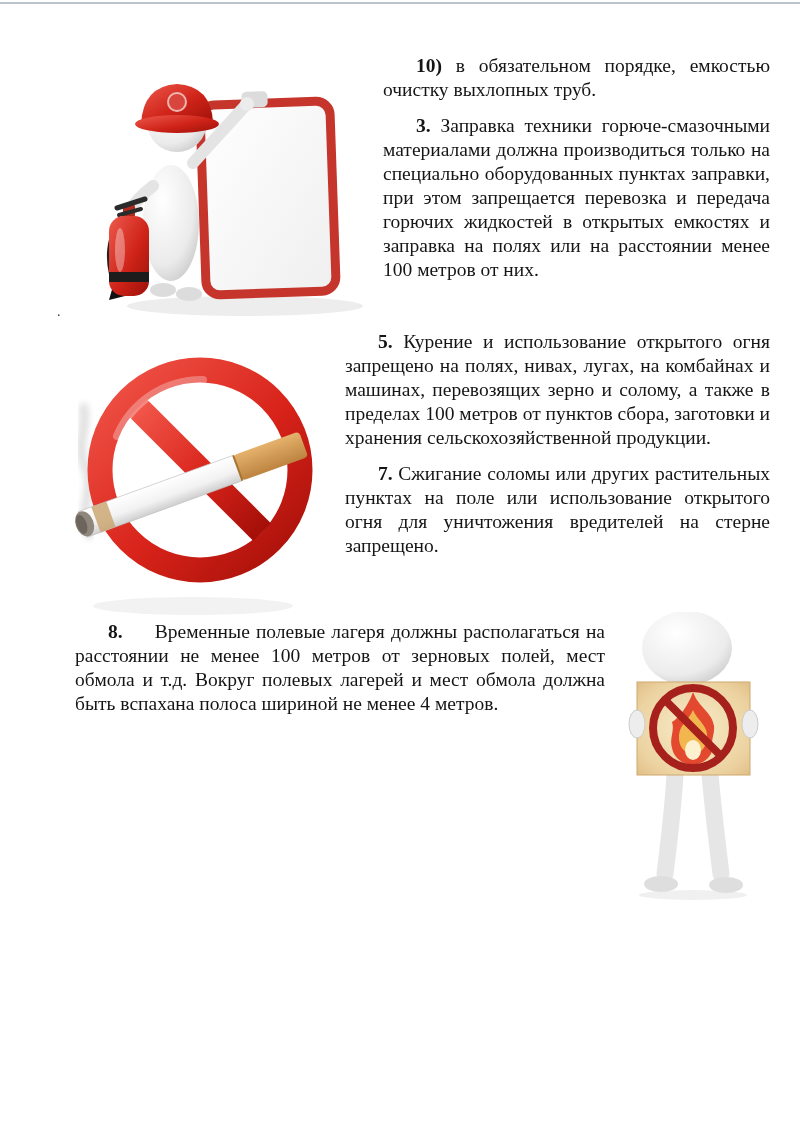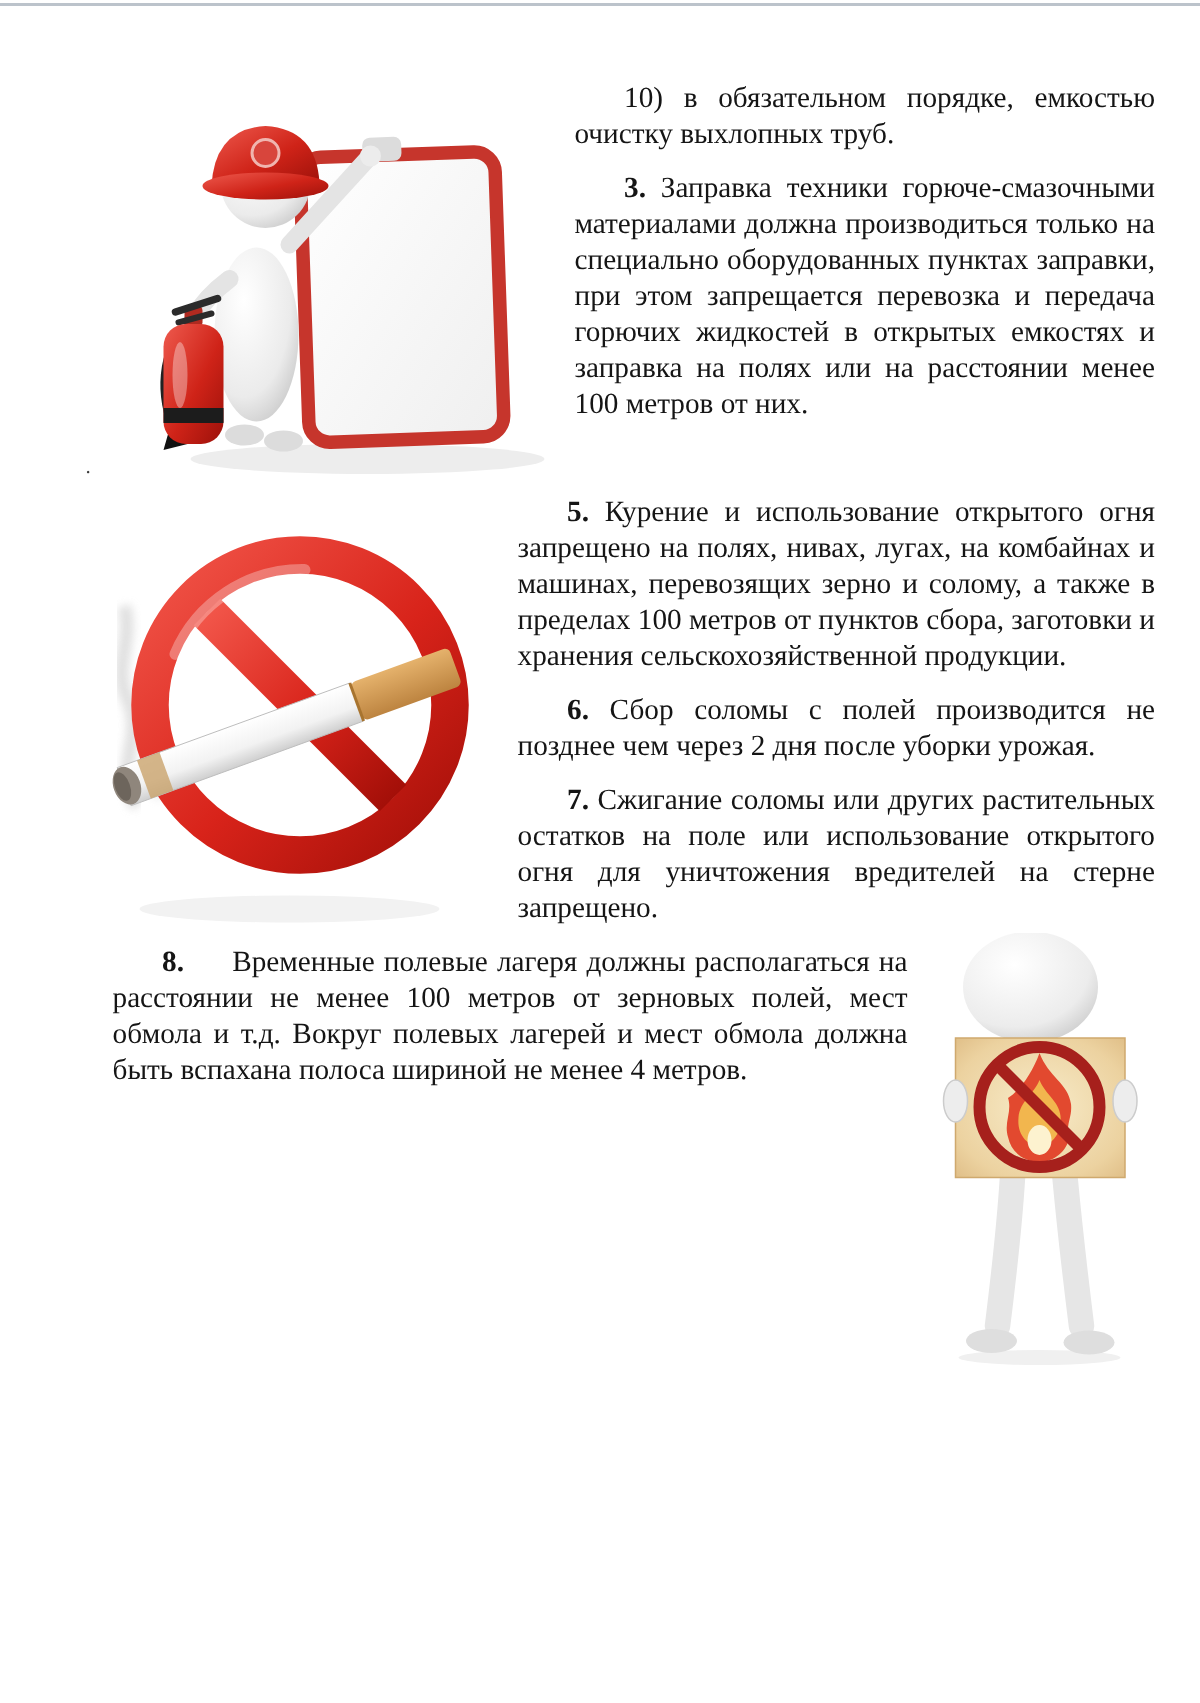--- a/index.html
+++ b/index.html
@@ -28,21 +28,21 @@
     left: 57px; top: 300px;
     font-size: 14px;
     color: #3a3a3a;
   }
   p.para {
     margin: 0 0 12px 0;
     text-align: justify;
     text-indent: 33px;
   }
   .pnum { font-weight: bold; }
-  .p10 .pnum { font-weight: normal; }
+  .p10 .pnum { font-weight: bold; }
   .p4 { margin-bottom: 17px; }
   .p8 { text-indent: 28px; }
   .p8 .pnum { margin-right: 26px; }
   .clearfix::after { content: ""; display: block; clear: both; }
   figure { margin: 0; padding: 0; }
   .img-fireman   { float: left;  width: 280px; height: 272px; margin: 4px 8px 0 20px; }
   .img-nosmoking { float: left;  width: 275px; height: 288px; margin: 2px 15px 0 -20px; }
   .img-nofire    { float: right; width: 150px; height: 290px; margin: -8px 5px 0 10px; }
   figure svg { display: block; width: 100%; height: 100%; }
 </style>
@@ -145,27 +145,23 @@
           <rect x="185" y="138" width="70" height="27" rx="4" fill="url(#g2filt)"></rect>
           <line x1="185" y1="138" x2="185" y2="165" stroke="#a8742f" stroke-width="2"></line>
         </g>
       </svg>
     </figure>
 
     <p class="para p5">
       <span class="pnum">5.</span>
       <span>Курение и использование открытого огня запрещено на полях, нивах, лугах, на комбайнах и машинах, перевозящих зерно и солому, а также в пределах 100 метров от пунктов сбора, заготовки и хранения сельскохозяйственной продукции.</span>
     </p>
-    <p class="para p6">
-      <span class="pnum">6.</span>
-      <span>Сбор соломы с полей производится не позднее чем через 2 дня после уборки урожая.</span>
-    </p>
     <p class="para p7">
       <span class="pnum">7.</span>
-      <span>Сжигание соломы или других растительных остатков на поле или использование открытого огня для уничтожения вредителей на стерне запрещено.</span>
+      <span>Сжигание соломы или других растительных пунктах на поле или использование открытого огня для уничтожения вредителей на стерне запрещено.</span>
     </p>
   </section>
 
   <section class="block">
     <figure class="img-nofire">
       <svg viewBox="0 0 150 290" xmlns="http://www.w3.org/2000/svg">
         <defs>
           <radialGradient id="g3head" cx="38%" cy="30%" r="80%">
             <stop offset="0%" stop-color="#ffffff"></stop>
               <stop offset="70%" stop-color="#ececec"></stop>

